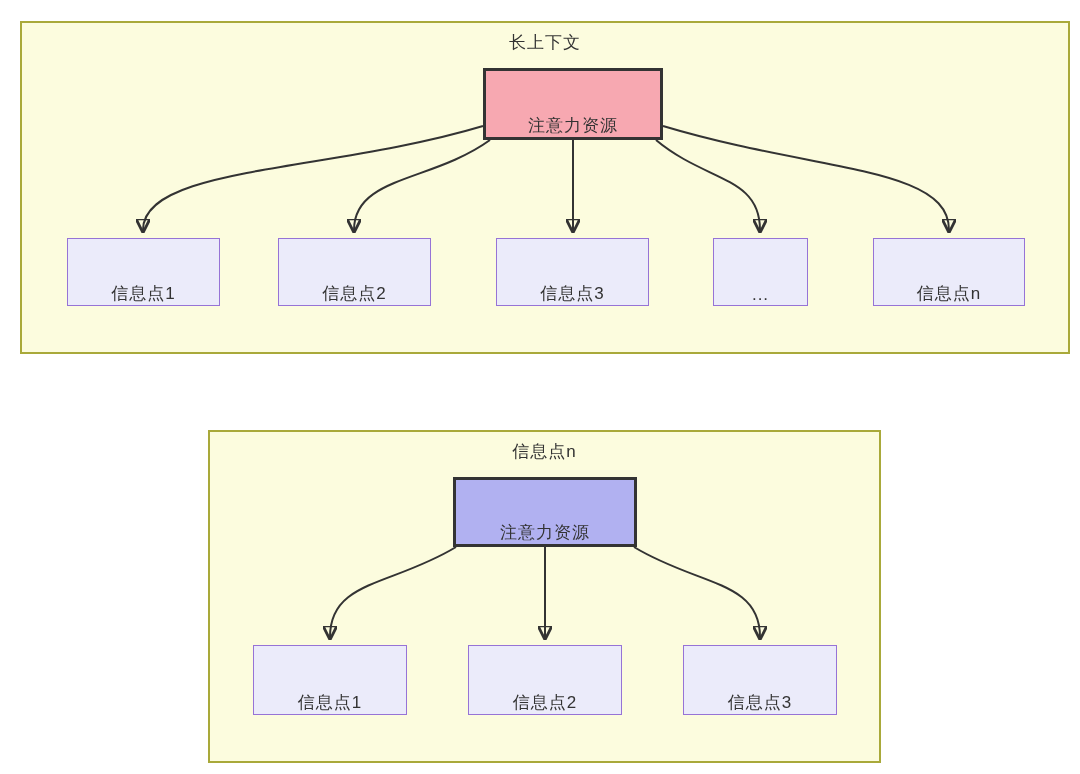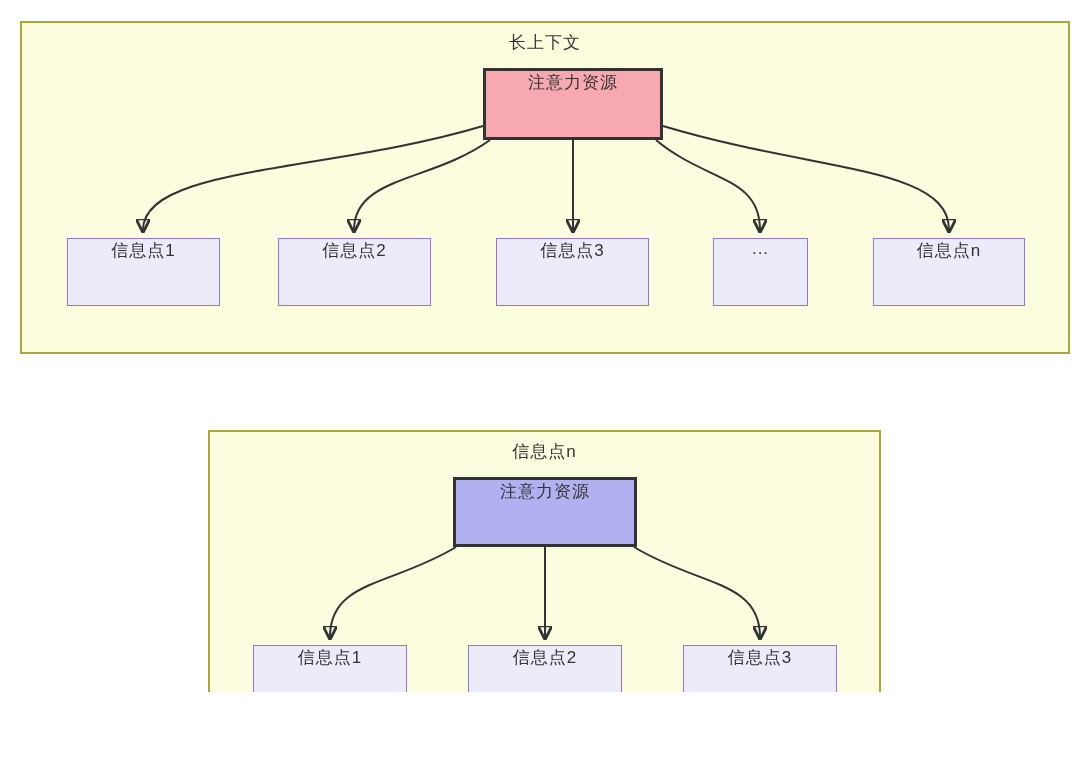--- a/index.html
+++ b/index.html
@@ -13,35 +13,35 @@
     --info-border:#9673d6;
     --text-color:#333333;
     --arrow-color:#333333;
   }
   html,body{margin:0;padding:0;}
   body{
     width:1080px;height:774px;background:var(--canvas-bg);
     font-family:"Liberation Sans","DejaVu Sans",sans-serif;
     color:var(--text-color);
   }
-  .canvas{position:relative;width:1080px;height:692px;overflow:hidden;}
+  .canvas{position:relative;width:1080px;height:774px;overflow:hidden;}
   .group{
     position:absolute;box-sizing:border-box;
     background:var(--group-fill);
     border:2px solid var(--group-border);
     z-index:0;
   }
   .group-title{
     position:absolute;left:0;right:0;top:8px;
     text-align:center;font-size:17px;color:var(--text-color);
     letter-spacing:1px;
   }
   .node{
     position:absolute;box-sizing:border-box;
-    display:flex;align-items:flex-start;justify-content:center;
+    display:flex;align-items:flex-end;justify-content:center;
     font-size:17px;color:var(--text-color);
     z-index:2;letter-spacing:1px;
   }
   .source-node{border:3px solid var(--node-border-dark);}
   .source-node.long{background:var(--long-source-fill);}
   .source-node.short{background:var(--short-source-fill);}
   .info-node{
     background:var(--info-fill);
     border:1.5px solid var(--info-border);
   }

